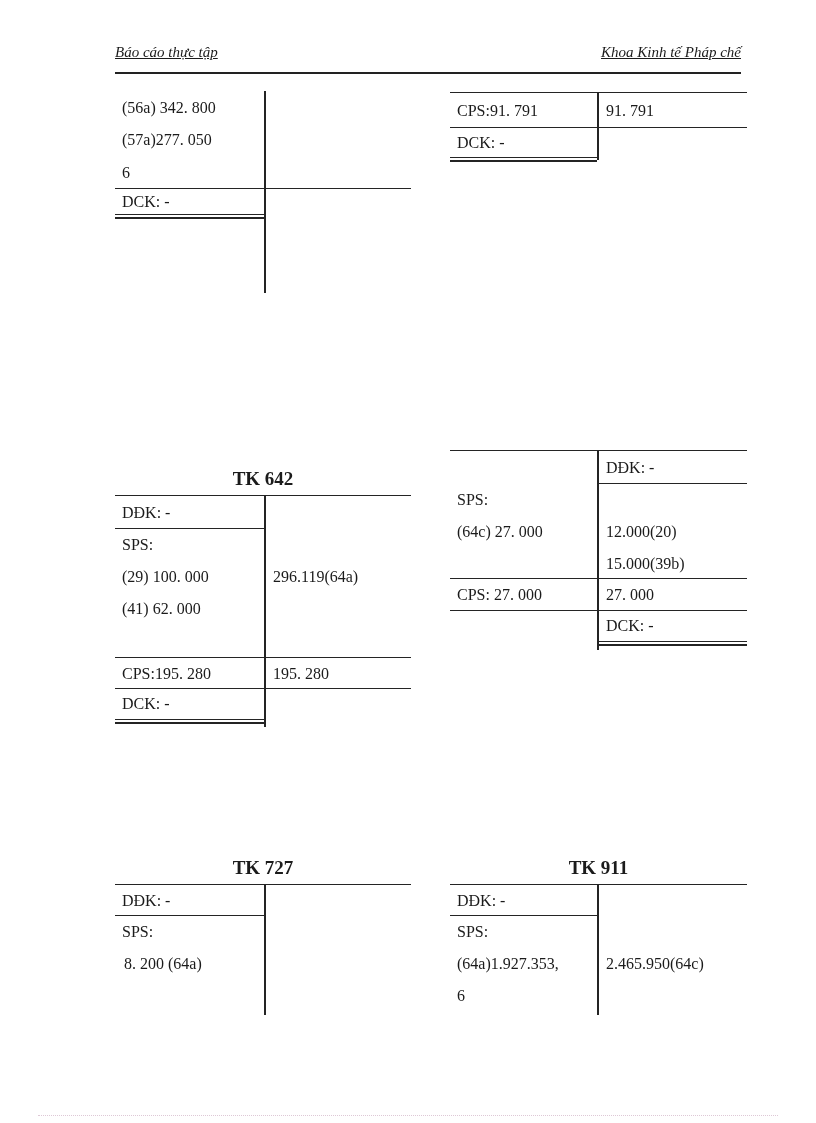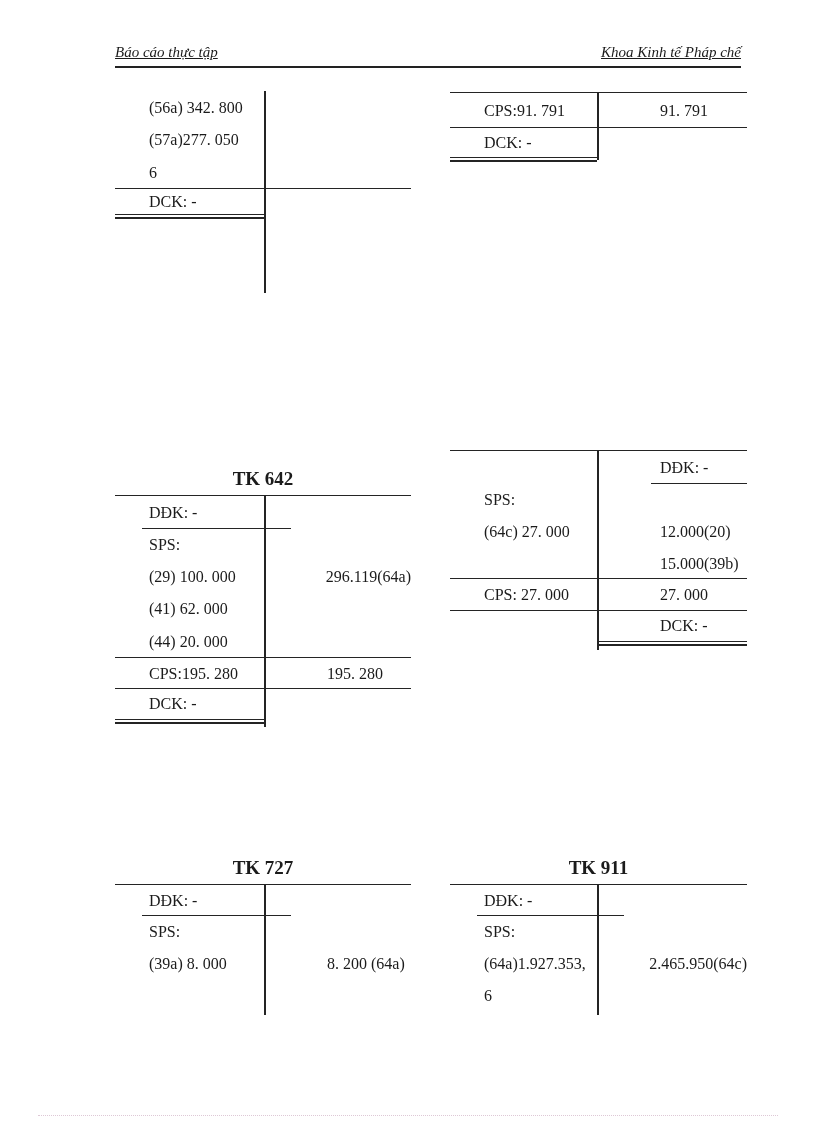--- a/index.html
+++ b/index.html
@@ -6,32 +6,32 @@
   html,body { background:#ffffff; }
   body {
     width:816px; height:1123px; position:relative; overflow:hidden;
     font-family:"Liberation Serif","DejaVu Serif",serif;
     color:#1b1b1b;
   }
   
   .hdr {
     position:absolute; left:115px; top:44px; width:626px;
     display:flex; justify-content:space-between; align-items:flex-start;
-    border-bottom:2px solid #222; padding-bottom:5px;
+    border-bottom:2px solid #222; padding-bottom:11px;
     font-style:italic; font-size:15px;
   }
   .hdr span { text-decoration:underline; }
   
   .acct { position:absolute; font-size:16px; }
   .ttl { font-weight:700; font-size:19px; text-align:center;margin-top:12px; }
   .t33 { height:33px; line-height:33px; }
   .t32 { height:32px; line-height:32px; }
   .tbl { position:relative; }
   .row { display:flex; }
-  .row > div { height:100%;margin-left:27px; }
+  .row > div { height:100%; }
   .lc { width:var(--col); padding-left:7px; }
   .rc { flex:1; padding-left:9px; }
   .bt { border-top:1.5px solid #242424; }
   .bb { border-bottom:1.5px solid #242424; }
   .vline { position:absolute; left:var(--col); top:0; width:1.5px; background:#242424; }
   .dbl { height:5px; border-top:1.2px solid #242424; border-bottom:2.5px solid #242424; }
   b { font-weight:400; }
   .h25{height:25px;line-height:25px} .h29{height:29px;line-height:29px}
   .h30{height:30px;line-height:30px} .h31{height:31px;line-height:31px}
   .h32{height:32px;line-height:32px} .h33{height:33px;line-height:33px}
@@ -101,21 +101,20 @@
     </div>
     <div class="row h32">
       <div class="lc">(29) 100. 000</div>
       <div class="rc">296.119(64a)</div>
     </div>
     <div class="row h32">
       <div class="lc">(41) 62. 000</div>
       <div class="rc"></div>
     </div>
     <div class="row h33 bb">
-      <div class="lc">(44) 20. 000</div>
       <div class="rc"></div>
     </div>
     <div class="row h31 bb">
       <div class="lc"><b>CPS:</b><span>195. 280</span></div>
       <div class="rc">195. 280</div>
     </div>
     <div class="row h30">
       <div class="lc"><b>DCK:</b><span> -</span></div>
       <div class="rc"></div>
     </div>
@@ -160,21 +159,20 @@
     <div class="vline" style="height:131px;"></div>
     <div class="row h32 bt">
       <div class="lc bb"><b>DĐK:</b><span> -</span></div>
       <div class="rc"></div>
     </div>
     <div class="row h32">
       <div class="lc"><b>SPS:</b></div>
       <div class="rc"></div>
     </div>
     <div class="row h32">
-      <div class="lc">(39a) 8. 000</div>
       <div class="rc">8. 200 (64a)</div>
     </div>
   </div>
 </div>
 
 <div class="acct" style="left:450px; top:840px; width:297px; --col:147px;">
   <div class="ttl t32">TK 911</div>
   <div class="tbl">
     <div class="vline" style="height:131px;"></div>
     <div class="row h32 bt">

